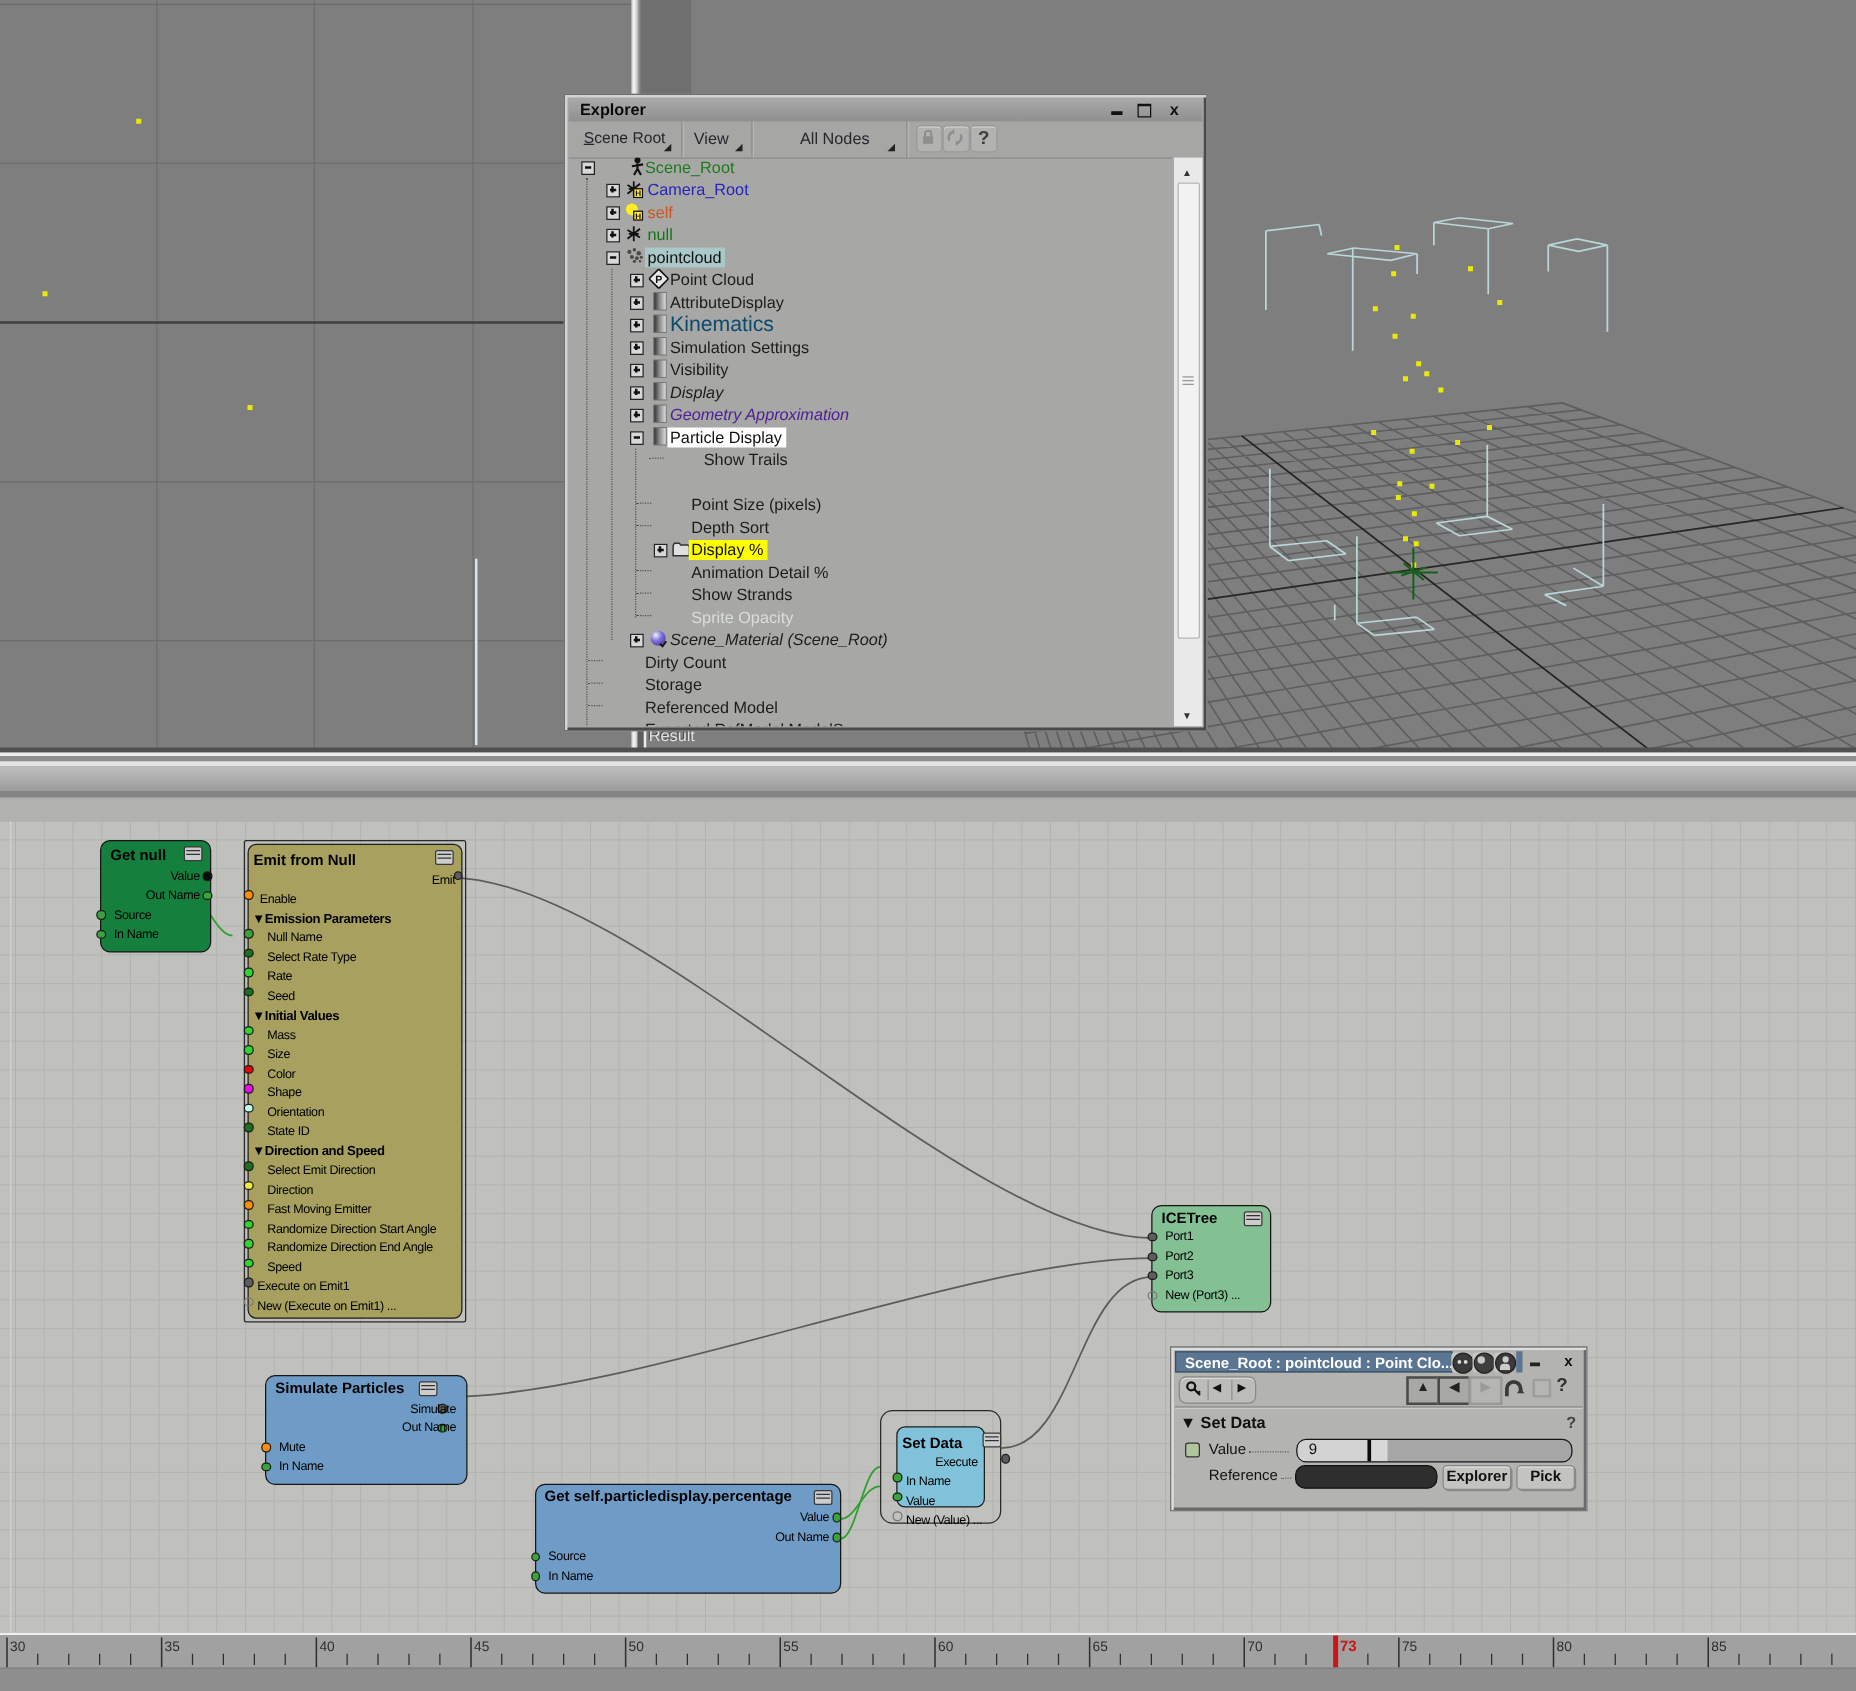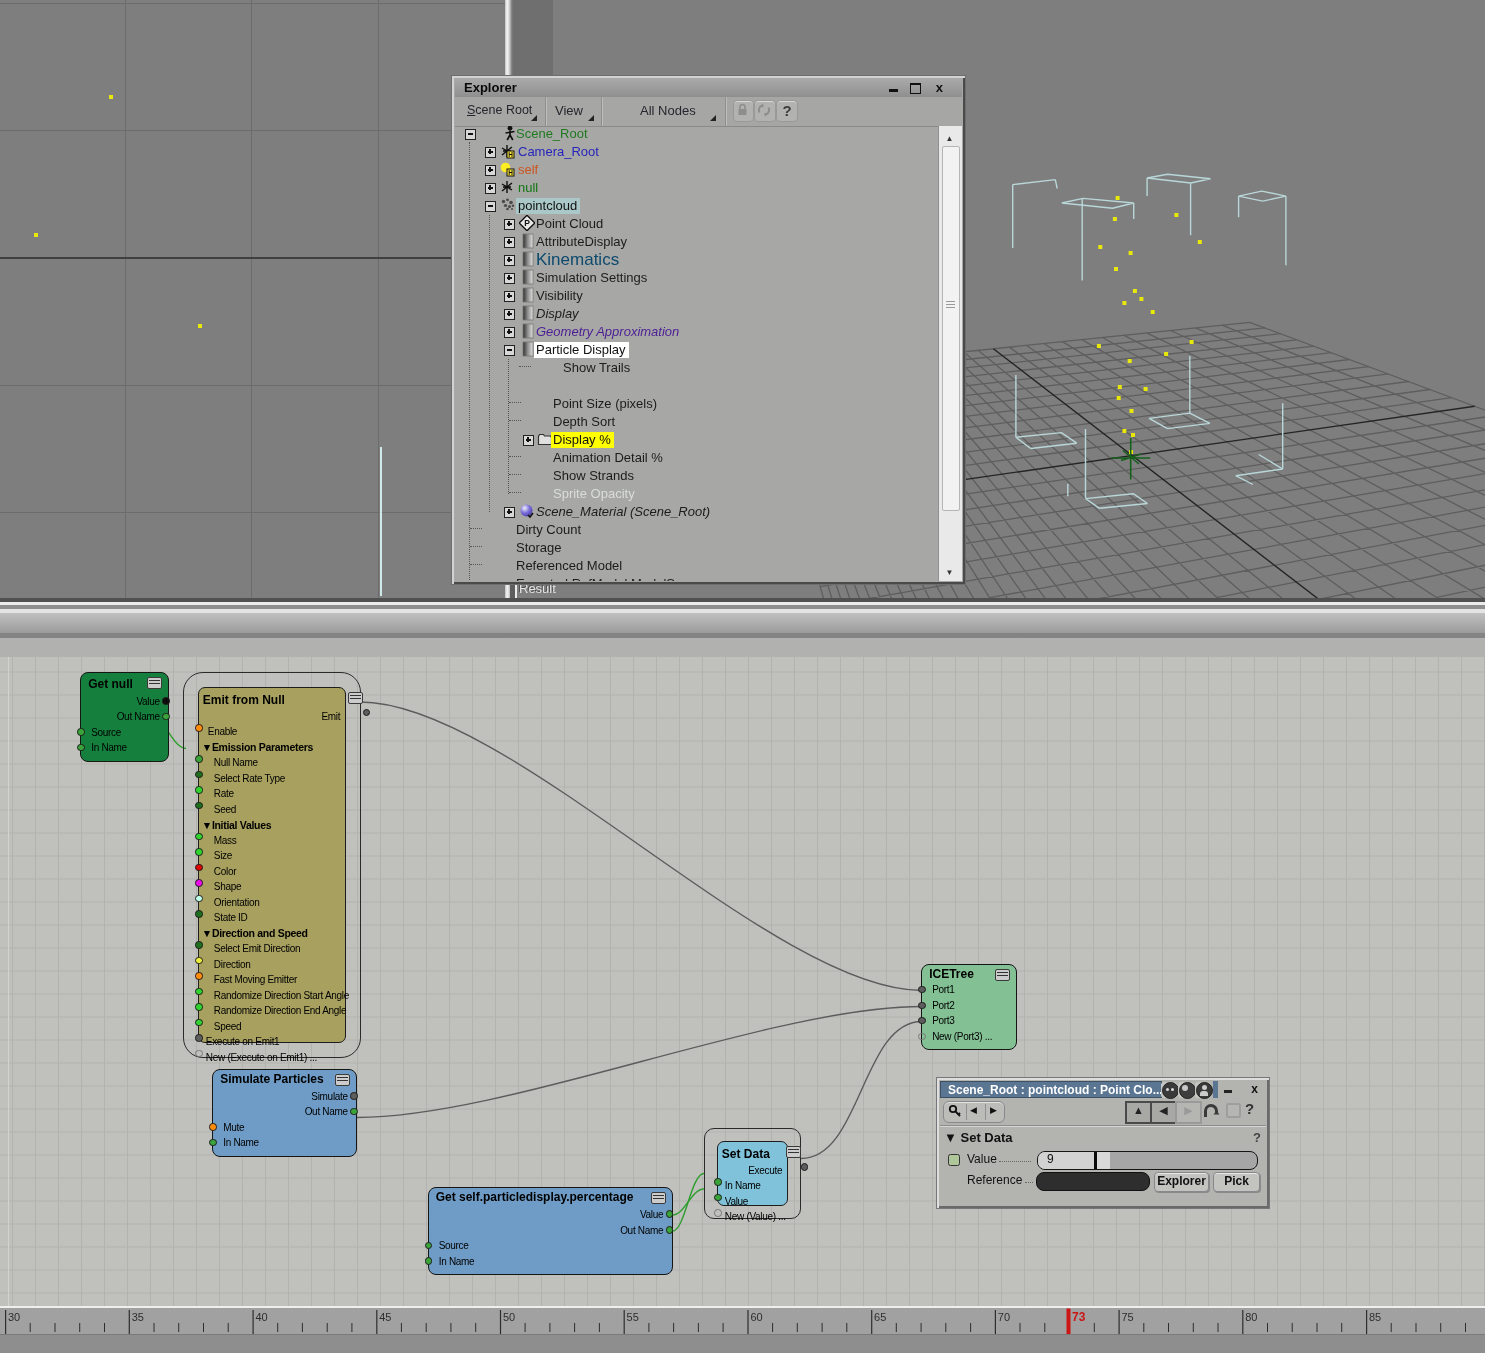--- a/index.html
+++ b/index.html
@@ -398,21 +398,21 @@
       </i>
       <i style="position:absolute;left:81.4px;top:24.7px;width:5.5px;height:5.5px;border:1.3px solid #1d1d1d;border-radius:50%;background:#0c0c0c;"></i>
       <div style="position:absolute;right:8.2px;top:23.1px;font-size:10px;letter-spacing:-0.3px;white-space:nowrap">Value</div>
       <i style="position:absolute;left:81.4px;top:40.2px;width:5.5px;height:5.5px;border:1.3px solid #1d1d1d;border-radius:50%;background:#3aa33a;"></i>
       <div style="position:absolute;right:8.2px;top:38.6px;font-size:10px;letter-spacing:-0.3px;white-space:nowrap">Out Name</div>
       <i style="position:absolute;left:-4px;top:55.7px;width:5.5px;height:5.5px;border:1.3px solid #1d1d1d;border-radius:50%;background:#3aa33a;"></i>
       <div style="position:absolute;left:10.2px;top:54.1px;font-size:10px;letter-spacing:-0.3px;white-space:nowrap">Source</div>
       <i style="position:absolute;left:-4px;top:71.2px;width:5.5px;height:5.5px;border:1.3px solid #1d1d1d;border-radius:50%;background:#3aa33a;"></i>
       <div style="position:absolute;left:10.2px;top:69.6px;font-size:10px;letter-spacing:-0.3px;white-space:nowrap">In Name</div>
     </div>
-    <div style="position:absolute;left:183px;top:671.5px;width:178px;height:386px;border:1.6px solid #2a2a2a;border-radius:20px;box-sizing:border-box;padding:14px;">
+    <div style="position:absolute;left:195px;top:671.5px;width:178px;height:386px;border:1.6px solid #2a2a2a;border-radius:2px;box-sizing:border-box;padding:2px;">
       <div style="position:relative;width:100%;height:100%;background:#a7a05f;border:1.6px solid #1d1d1d;border-radius:7px;box-sizing:border-box;">
         <div style="position:absolute;left:3.8px;top:5.0px;font-weight:bold;font-size:12px;white-space:nowrap">Emit from Null</div>
         <i style="position:absolute;left:148.6px;top:4px;width:13px;height:10px;background:#ccc;border:1px solid #3a3a3a;border-radius:2px;">
           <i style="position:absolute;left:1px;right:1px;top:2px;height:1.4px;background:#333"></i>
           <i style="position:absolute;left:1px;right:1px;top:5px;height:1.4px;background:#333"></i>
         </i>
         <i style="position:absolute;left:163.6px;top:21.3px;width:5.5px;height:5.5px;border:1.3px solid #1d1d1d;border-radius:50%;background:#5d5d5d;"></i>
         <div style="position:absolute;right:4.8px;top:23.1px;font-size:10px;letter-spacing:-0.3px;white-space:nowrap">Emit</div>
         <i style="position:absolute;left:-4px;top:36.8px;width:5.5px;height:5.5px;border:1.3px solid #1d1d1d;border-radius:50%;background:#ff8c0a;"></i>
         <div style="position:absolute;left:8.8px;top:38.6px;font-size:10px;letter-spacing:-0.3px;white-space:nowrap">Enable</div>
@@ -450,21 +450,21 @@
         <i style="position:absolute;left:-4px;top:315.8px;width:5.5px;height:5.5px;border:1.3px solid #1d1d1d;border-radius:50%;background:#2fd42f;"></i>
         <div style="position:absolute;left:14.8px;top:317.6px;font-size:10px;letter-spacing:-0.3px;white-space:nowrap">Randomize Direction End Angle</div>
         <i style="position:absolute;left:-4px;top:331.3px;width:5.5px;height:5.5px;border:1.3px solid #1d1d1d;border-radius:50%;background:#2fd42f;"></i>
         <div style="position:absolute;left:14.8px;top:333.1px;font-size:10px;letter-spacing:-0.3px;white-space:nowrap">Speed</div>
         <i style="position:absolute;left:-4px;top:346.8px;width:5.5px;height:5.5px;border:1.3px solid #1d1d1d;border-radius:50%;background:#5d5d5d;"></i>
         <div style="position:absolute;left:6.8px;top:348.6px;font-size:10px;letter-spacing:-0.3px;white-space:nowrap">Execute on Emit1</div>
         <i style="position:absolute;left:-4px;top:362.3px;width:5.5px;height:5.5px;border:1.3px solid #777;border-radius:50%;"></i>
         <div style="position:absolute;left:6.8px;top:364.1px;font-size:10px;letter-spacing:-0.3px;white-space:nowrap">New (Execute on Emit1) ...</div>
       </div>
     </div>
-    <div style="position:absolute;left:212px;top:1069px;width:145px;height:88px;background:#6f9cc6;border:1.8px solid #151515;border-radius:8px;box-sizing:border-box;padding-left:40px;">
+    <div style="position:absolute;left:212px;top:1100px;width:162px;height:88px;background:#6f9cc6;border:1.8px solid #151515;border-radius:8px;box-sizing:border-box;padding-left:40px;">
       <div style="position:absolute;left:7.2px;top:2.0px;font-weight:bold;font-size:12px;white-space:nowrap">Simulate Particles</div>
       <i style="position:absolute;left:122.4px;top:4px;width:13px;height:10px;background:#ccc;border:1px solid #3a3a3a;border-radius:2px;">
         <i style="position:absolute;left:1px;right:1px;top:2px;height:1.4px;background:#333"></i>
         <i style="position:absolute;left:1px;right:1px;top:5px;height:1.4px;background:#333"></i>
       </i>
       <i style="position:absolute;left:137.4px;top:22.2px;width:5.5px;height:5.5px;border:1.3px solid #1d1d1d;border-radius:50%;background:#5d5d5d;"></i>
       <div style="position:absolute;right:8.2px;top:20.6px;font-size:10px;letter-spacing:-0.3px;white-space:nowrap">Simulate</div>
       <i style="position:absolute;left:137.4px;top:37.7px;width:5.5px;height:5.5px;border:1.3px solid #1d1d1d;border-radius:50%;background:#3aa33a;"></i>
       <div style="position:absolute;right:8.2px;top:36.1px;font-size:10px;letter-spacing:-0.3px;white-space:nowrap">Out Name</div>
       <i style="position:absolute;left:-4px;top:53.2px;width:5.5px;height:5.5px;border:1.3px solid #1d1d1d;border-radius:50%;background:#ff8c0a;"></i>

